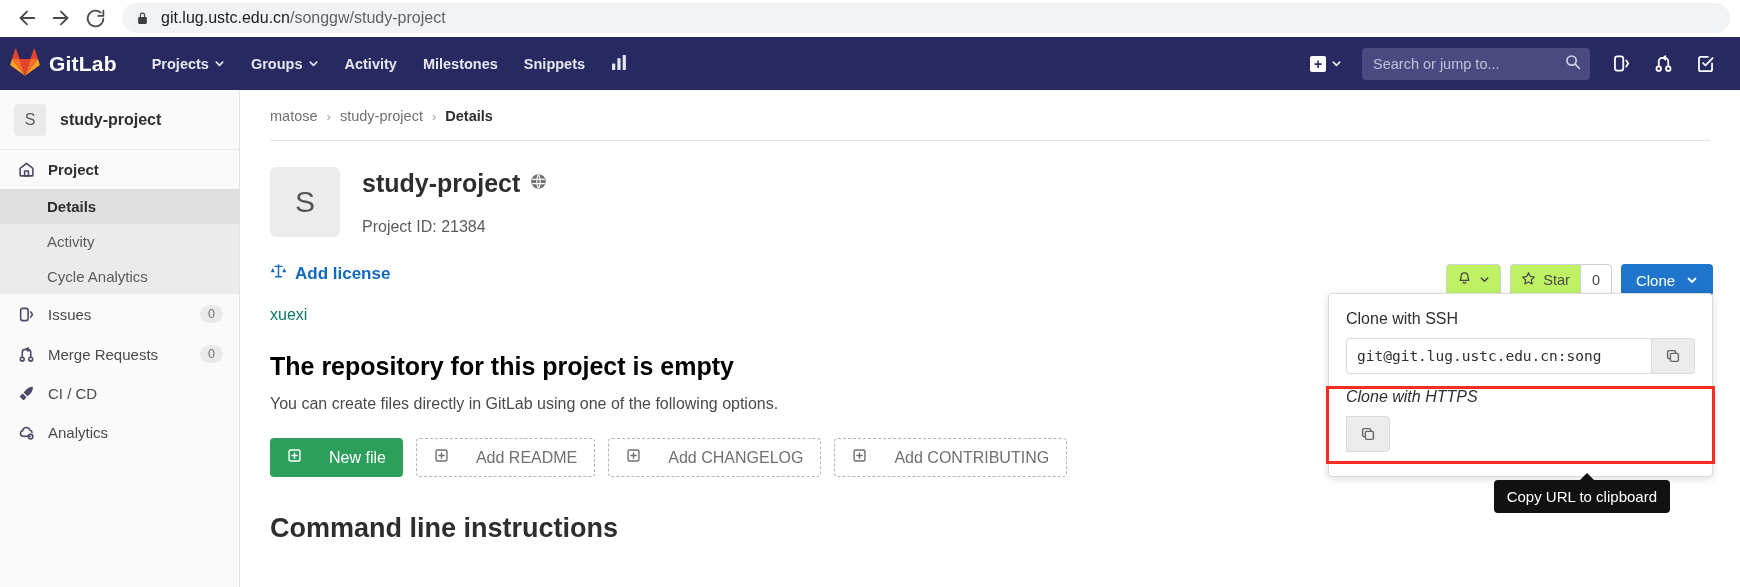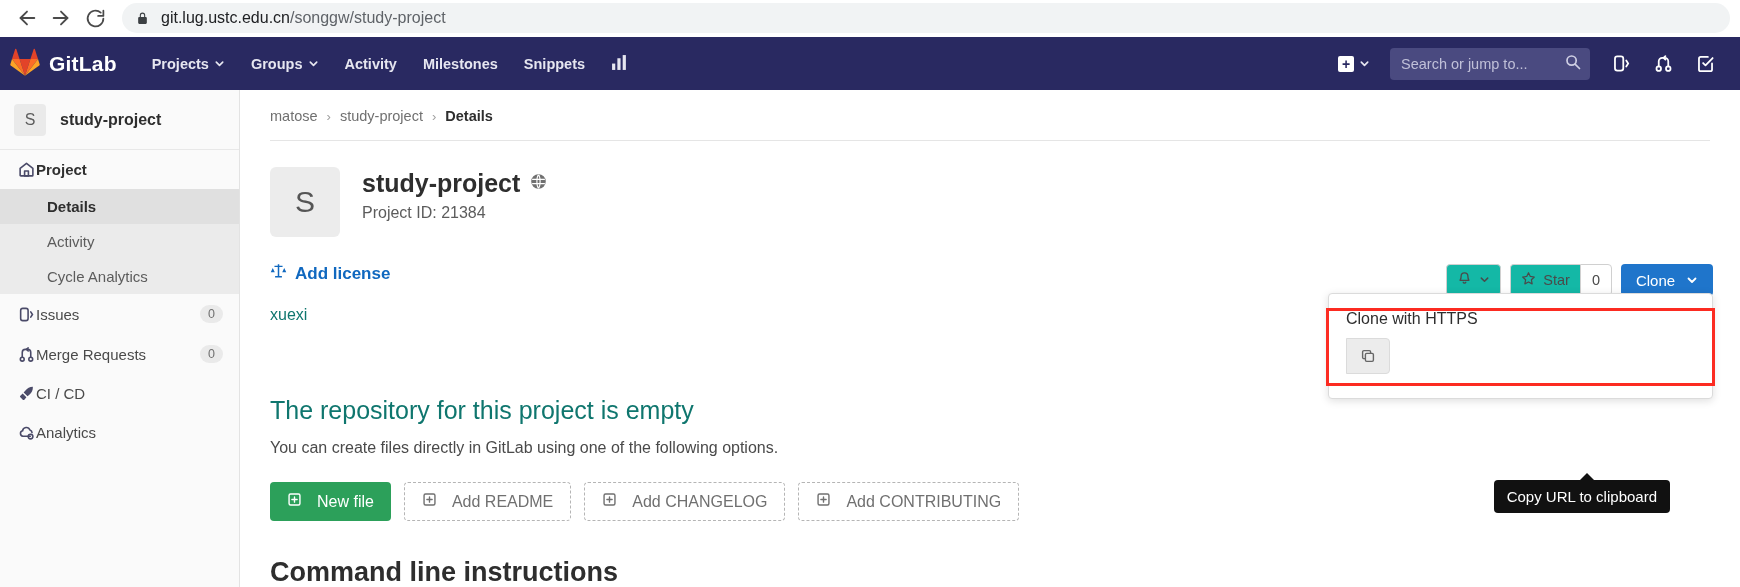--- a/index.html
+++ b/index.html
@@ -65,21 +65,21 @@
   }
   .caret { display:inline-block; }
   .gl-nav-right { margin-left:auto; display:flex; align-items:center; gap: 4px; }
   .plus-btn { display:flex; align-items:center; gap:5px; padding: 6px 8px; color:#fff; }
   .sq-plus {
     width: 16px; height:16px; border-radius:2px; background:#fff; color:#292961;
     display:flex; align-items:center; justify-content:center; font-size:14px;
     font-weight:700; line-height:1;
   }
   .gl-search {
-    width: 200px; height: 32px;
+    width: 228px; height: 32px;
     background: #4a4a80;
     border-radius: 4px;
     display:flex; align-items:center;
     padding: 0 9px;
     margin: 16px 8px;
   }
   .gl-search input {
     border:0; background: transparent; outline:none;
     color:#d2d2e6; font-size: 14.5px; width: 100%;
     font-family: "Liberation Sans", sans-serif;
@@ -105,21 +105,21 @@
     background:#fafafa;
   }
   .side-avatar {
     width: 32px; height: 32px; border-radius: 4px;
     background: #eaeaea; color:#5c5c5c;
     display:flex; align-items:center; justify-content:center;
     font-size: 16px;
   }
   .side-title { font-size: 16px; font-weight: 700; color:#2e2e2e; }
   .side-item {
-    display:flex; align-items:center; 
+    display:flex; align-items:center; gap:12px;
     padding: 11px 16px;
     font-size: 15px;
     color: #4a4a4a;
   }
   .side-item.top { color:#303030; font-weight:600; }
   .side-item .side-ico { width:20px; display:flex; align-items:center; justify-content:center; color:#4a4a68; flex:none; }
   .side-sub-group { background:#ebebeb; }
   .side-sub {
     padding: 9px 16px 9px 47px;
     font-size: 15px;
@@ -153,52 +153,52 @@
 
   .proj-head { display:flex; align-items:flex-start; padding-top: 26px; }
   .proj-avatar {
     width: 70px; height:70px; border-radius:6px; background:#ececec;
     display:flex; align-items:center; justify-content:center;
     font-size: 30px; color:#555; flex:none;
   }
   .proj-meta { margin-left: 22px; padding-top: 2px; }
   .proj-title-row { display:flex; align-items:center; gap:10px; }
   .proj-title { font-size: 25px; font-weight: 700; color:#2e2e2e; }
-  .proj-id { font-size: 16px; color:#5c5c5c; margin-top: 6px; }
+  .proj-id { font-size: 16px; color:#5c5c5c; margin-top: 20px; }
   .lic-row { display:flex; align-items:center; gap:8px; margin-top: 26px; }
   .lic-link { color:#1068bf; font-size:17px;font-weight:bold; }
   .proj-desc { margin-top: 22px; font-size: 16px; color:#0f766e; }
 
-  .empty-title { margin-top: 72px; font-size: 25px; font-weight:400; color:#0f766e; }
+  .empty-title { margin-top: 28px; font-size: 25px; font-weight:700; color:#000000; }
   .empty-sub { margin-top: 14px; font-size: 16px; color:#4a4a4a; }
 
   .btn-row { display:flex; gap:13px; margin-top: 25px; align-items:center; }
   .btn {
-    display:flex; align-items:center; gap:15px;
+    display:flex; align-items:center; gap:27px;
     height: 39px;
     padding: 0 17px;
     border-radius: 4px;
     font-size: 16px;
     white-space: nowrap;
   }
   .btn-primary { background:#2ca05a; color:#fff; }
   .btn-dashed { border: 1px dashed #b5b5b5; color:#707070; background:#fff; }
 
   .cli-title { margin-top: 36px; font-size: 27px; font-weight:700; color:#2e2e2e; }
 
   
   .proj-actions {
     position:absolute; top: 174px; right: 27px;
     display:flex; align-items:center; gap: 9px;
   }
   .act-btn {
     height: 32px;
     border: 1px solid #d0d0d0;
     border-radius: 4px;
-    background:#14b8a6;
+    background:#bef264;
     display:flex; align-items:center;
     padding: 0 10px;
     gap: 7px;
     font-size: 14.5px;
     color:#4a4a4a;
   }
   .star-group { display:flex; align-items:stretch; }
   .star-group .act-btn { border-radius: 4px 0 0 4px; border-right:0; }
   .star-count {
     height:32px; border:1px solid #d0d0d0; border-radius: 0 4px 4px 0;
@@ -247,21 +247,21 @@
     display:flex; align-items:center; justify-content:center;
     color:#666;
   }
   .highlight-box {
     position:absolute;
     left: -3px; right: -3px;
     top: 0; bottom: 0;
     border: 3px solid #fc2b21;
     pointer-events:none;
   }
-  .https-wrap { position:relative; }
+  .https-wrap { position:relative;font-style:italic; }
 
   
   .tooltip {
     position:absolute;
     top: 390px; right: 70px;
     background:#111;
     color:#fff;
     font-size: 15px;
     padding: 8px 13px;
     border-radius: 4px;
@@ -595,20 +595,32 @@
         <span>Clone</span>
         <span class="caret">
           <svg width="12" height="12" viewBox="0 0 12 12" fill="none" stroke="#fff" stroke-width="1.8" stroke-linecap="round" stroke-linejoin="round">
               <polyline points="2.5 4.5 6 8 9.5 4.5"></polyline>
             </svg>
         </span>
       </div>
     </div>
 
     <div class="clone-panel">
+      <div class="clone-section">
+        <div class="clone-label">Clone with SSH</div>
+        <div class="clone-input-wrap">
+          <div class="clone-input">git@git.lug.ustc.edu.cn:song</div>
+          <div class="copy-btn">
+            <svg width="16" height="16" viewBox="0 0 16 16" fill="none" stroke="#666" stroke-width="1.4">
+                <rect x="5.4" y="5.4" width="8" height="8" rx="1.3"></rect>
+                <path d="M10.6 5.4V3.9a1.3 1.3 0 0 0-1.3-1.3H3.9a1.3 1.3 0 0 0-1.3 1.3v5.4a1.3 1.3 0 0 0 1.3 1.3h1.5"></path>
+              </svg>
+          </div>
+        </div>
+      </div>
 
       <div class="clone-section https-wrap">
         <div class="highlight-box"></div>
         <div class="clone-label">Clone with HTTPS</div>
         <div class="clone-input-wrap">
           <div class="copy-btn">
             <svg width="16" height="16" viewBox="0 0 16 16" fill="none" stroke="#666" stroke-width="1.4">
                 <rect x="5.4" y="5.4" width="8" height="8" rx="1.3"></rect>
                 <path d="M10.6 5.4V3.9a1.3 1.3 0 0 0-1.3-1.3H3.9a1.3 1.3 0 0 0-1.3 1.3v5.4a1.3 1.3 0 0 0 1.3 1.3h1.5"></path>
               </svg>

